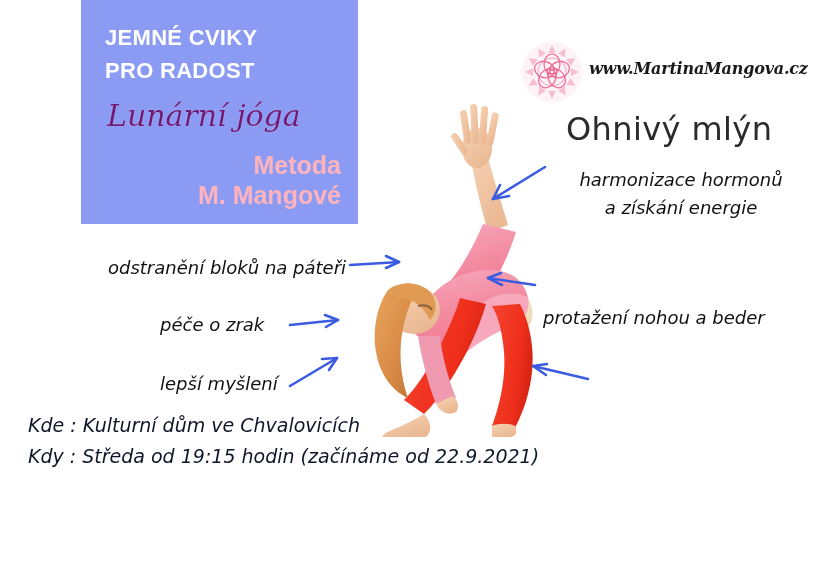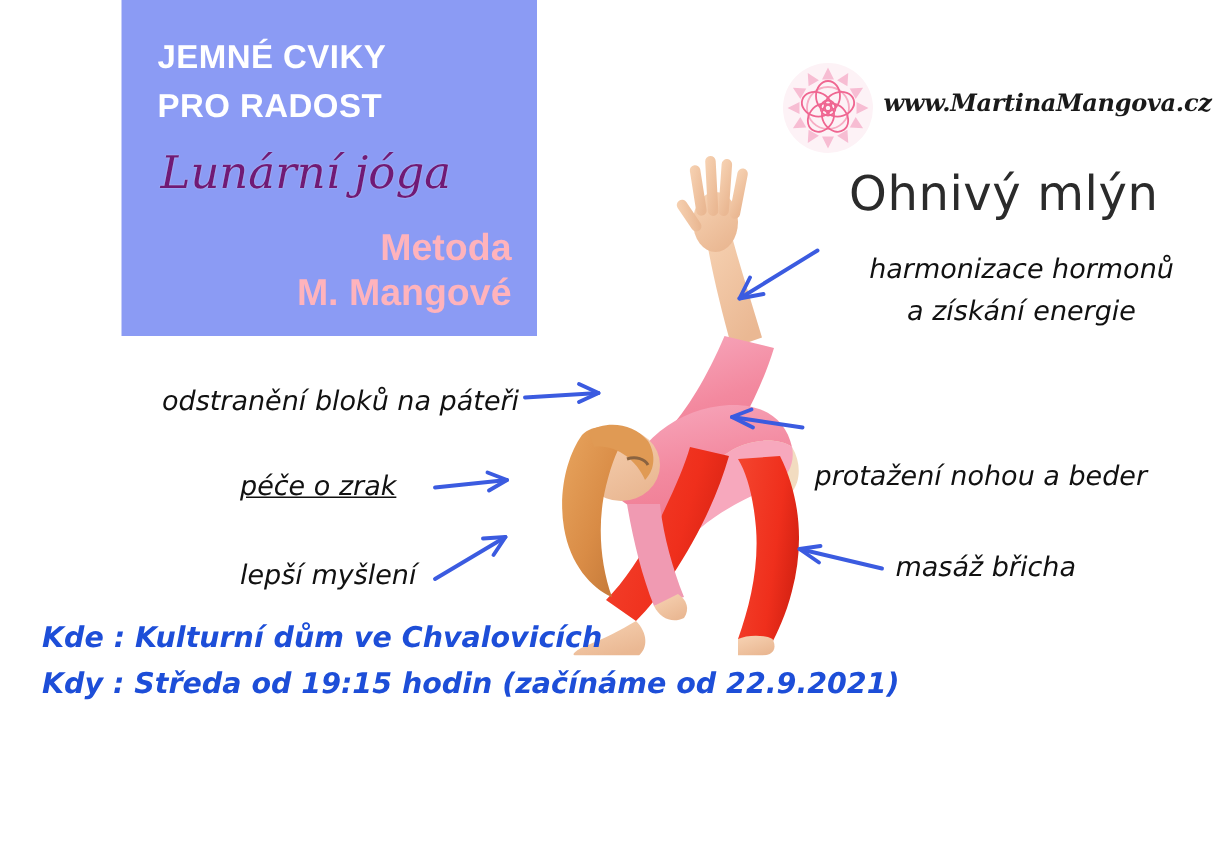--- a/index.html
+++ b/index.html
@@ -112,21 +112,21 @@
     position: absolute;
     color: #111111;
     font-family: "DejaVu Sans", sans-serif;
     font-style: italic;
     font-size: 18px;
     line-height: 28px;
     white-space: pre-line;
   }
   #anno-hormones { left: 556px; top: 166px; width: 250px; text-align: center; }
   #anno-spine    { left: 86px;  top: 254px; width: 260px; text-align: left; margin-left: 22px; }
-  #anno-eyes     { left: 160px; top: 311px; width: 150px; text-align: left; text-decoration: underline; }
+  #anno-eyes     { left: 160px; top: 311px; width: 150px; text-align: left; }
   #anno-think    { left: 160px; top: 370px; width: 150px; text-align: left; }
   #anno-legs     { left: 543px; top: 304px; width: 270px; text-align: left; }
   #anno-belly    { left: 597px; top: 365px; width: 220px; text-align: left; }
 
   
   #arrows {
     position: absolute;
     left: 0; top: 0;
     width: 817px; height: 572px;
     pointer-events: none;
@@ -142,27 +142,26 @@
   }
 
   
   #info-block {
     position: absolute;
     left: 28px;
     top: 410px;
     width: 640px;
   }
   .info-line {
-    color: #1d4ed8;
+    color: #0f172a;
     font-family: "DejaVu Sans", sans-serif;
     font-style: italic;
     font-size: 19px;
     line-height: 31px;
     white-space: nowrap;
-    font-weight: bold;
   }
 </style>
 </head>
 <body>
 
 <div id="poster">
 
   <div id="brand-panel">
     <div id="brand-title">JEMNÉ CVIKY
 PRO RADOST</div>
@@ -311,21 +310,20 @@
 a získání energie</div>
 
   <div class="anno" id="anno-spine">odstranění bloků na páteři</div>
 
   <div class="anno" id="anno-eyes">péče o zrak</div>
 
   <div class="anno" id="anno-think">lepší myšlení</div>
 
   <div class="anno" id="anno-legs">protažení nohou a beder</div>
 
-  <div class="anno" id="anno-belly">masáž břicha</div>
 
   <svg id="arrows" viewBox="0 0 817 572">
     <g stroke="#3b5be0" stroke-width="2.6" fill="none" stroke-linecap="round">
 
       <g>
         <path d="M545 167 L493 199"></path>
         <path d="M493 199 L509 196 M493 199 L500 185"></path>
       </g>
 
       <g>

